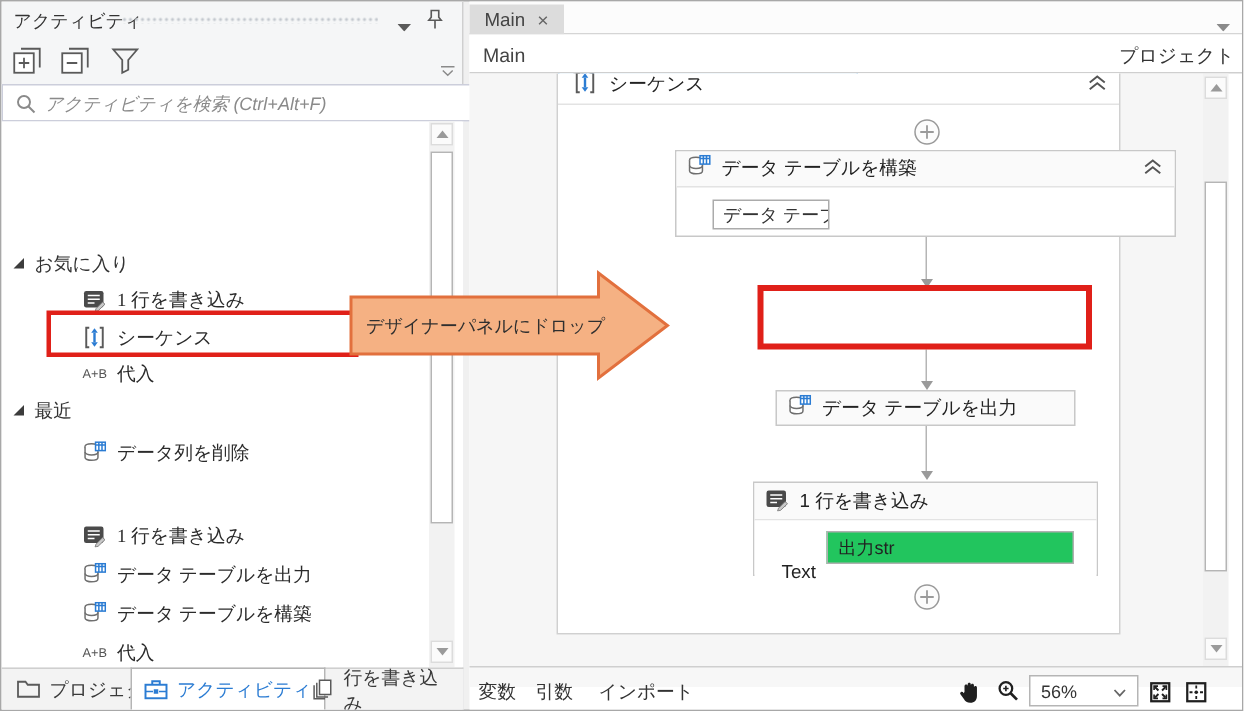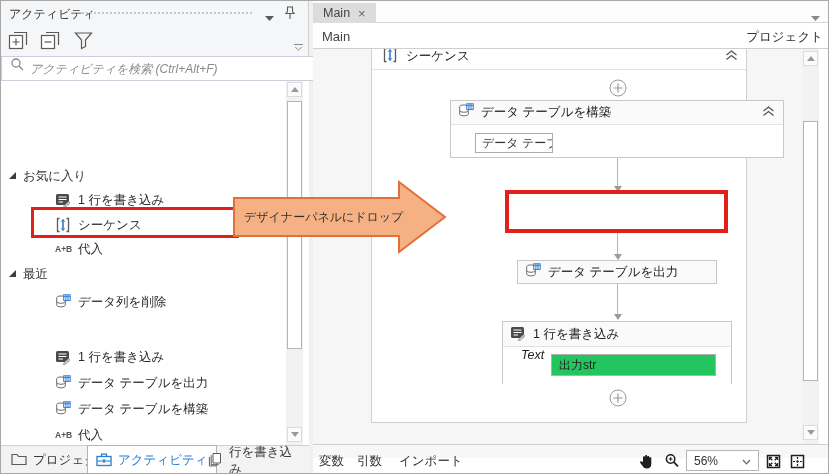--- a/index.html
+++ b/index.html
@@ -11,32 +11,32 @@
   #left-panel { position:absolute; left:0; top:0; width:308px; height:474px; background:#f5f6f7; border-right:1px solid #cfcfcf; }
   #lp-header { position:absolute; left:0; top:0; width:100%; height:24px; }
   #lp-title { position:absolute; left:8px; top:5px; font-size:12px; color:#333; }
   #lp-grip { position:absolute; left:80px; right:56px; top:10px; height:5px;
              background-image:radial-gradient(#c4c9cf 1px, transparent 1.1px); background-size:4px 4px; }
   #lp-dd { position:absolute; right:34px; top:9px; }
   #lp-pin { position:absolute; right:12px; top:5px; }
   #lp-toolbar { position:absolute; left:0; top:24px; width:100%; height:31px; }
   .tb-btn { position:absolute; top:4px; width:24px; height:22px; display:flex; align-items:center; justify-content:center; }
   #lp-overflow { position:absolute; right:4px; top:16px; }
-  #lp-search { position:absolute; left:0; top:55px; width:365px; height:25px; background:#fff; border:1px solid #cccedb; display:flex; }
+  #lp-search { position:absolute; left:0; top:55px; width:365px; height:25px; background:#fff; border:1px solid #cccedb; display:flex; align-items:center; }
   #lp-search svg { margin:0 6px 0 8px; flex:none; }
   #lp-search input { border:none; outline:none; flex:1; font:italic 12px "Liberation Sans","DejaVu Sans",sans-serif; color:#555; background:transparent; }
   #lp-search input::placeholder { color:#8a8a8a; font-style:italic; }
   #lp-tree { position:absolute; left:0; top:80px; width:308px; height:364px; background:#fff; overflow:hidden; }
   .trow { position:absolute; left:0; width:284px; height:22px; display:flex; align-items:center; }
   .trow .expander { margin-left:7px; width:14px; }
   .trow.group .tlabel { margin-left:1px; color:#333; }
   .trow.child { padding-left:54px; }
   .trow .ticon { width:16px; height:16px; margin-right:7px; flex:none; display:inline-flex; }
-  .tlabel { white-space:nowrap; font-size:12.5px; color:#2b2b2b; }
-  .assign-ico { width:16px; margin-right:7px; font-size:8.5px; font-weight:bold; color:#555; letter-spacing:0; flex:none; text-align:center; }
+  .tlabel { white-space:nowrap; font-size:12.5px; color:#2b2b2b;font-family:Liberation Serif, serif; }
+  .assign-ico { width:16px; margin-right:7px; font-size:8.5px; font-weight:normal; color:#555; letter-spacing:0; flex:none; text-align:center; }
   #lp-redbox { position:absolute; left:30px; top:206px; width:208px; height:31px; border:3px solid #e02019; z-index:40; }
   
   .sb { position:absolute; background:#f2f2f2; }
   .sb-btn { position:absolute; left:1px; width:15px; height:15px; background:#fbfbfb; border:1px solid #dcdcdc; display:flex; align-items:center; justify-content:center; }
   .tri-up { width:0; height:0; border-left:4px solid transparent; border-right:4px solid transparent; border-bottom:5px solid #9a9a9a; }
   .tri-down { width:0; height:0; border-left:4px solid transparent; border-right:4px solid transparent; border-top:5px solid #9a9a9a; }
   .sb-thumb { position:absolute; left:1px; width:15px; background:#fff; border:1px solid #b5b5b5; }
   #lp-scroll { left:285px; top:80px; width:17px; height:364px; }
   
   #lp-tabs { position:absolute; left:0; top:444px; width:308px; height:30px; background:#f3f3f3; border-top:1px solid #cfcfcf; }
@@ -73,21 +73,21 @@
   #act-build { left:78px; top:56px; width:334px; height:58px; }
   #act-build .act-header { border-bottom:1px solid #e3e3e3; }
   #build-btn { position:absolute; left:24px; top:32px; width:78px; height:20px; background:#fff; border:1px solid #ababab; font-size:12px; color:#333; display:flex; align-items:center; padding:0 6px; white-space:nowrap; overflow:hidden; }
   #act-remove { left:145px; top:155px; width:200px; height:24px; background:#cfe6f7; border:1px solid #6da8d8; display:flex; align-items:center; z-index:30; }
   #act-remove .ticon { margin:0 7px 0 7px; }
   #designer-redbox { position:absolute; left:133px; top:146px; width:223px; height:43px; border:4px solid #e02019; z-index:35; }
   #act-output { left:145px; top:216px; width:200px; }
   #act-writeline { left:130px; top:277px; width:230px; height:63px; }
   #act-writeline .act-header { height:25px; border-bottom:1px solid #e3e3e3; }
   #wl-body { position:absolute; left:0; top:25px; width:100%; height:38px; background:#fff; }
-  #wl-label { position:absolute; left:18px; top:1px; font-size:12.5px; color:#222;font-style:italic; }
+  #wl-label { position:absolute; left:18px; top:27px; font-size:12.5px; color:#222; }
   #wl-input { position:absolute; left:48px; top:7px; width:165px; height:22px; background:#22c55e; border:1px solid #b0b0b0; font-size:12px; color:#222; display:flex; align-items:center; padding:0 7px; }
   .vline { position:absolute; width:1px; background:#b5b5b5; left:245px; }
   .vhead { position:absolute; left:242px; width:0; height:0; border-left:4px solid transparent; border-right:4px solid transparent; border-top:6px solid #9a9a9a; }
   .plus-circle { position:absolute; width:18px; height:18px; }
 
   
   #drop-arrow { position:absolute; left:231px; top:179px; z-index:50; }
   #drop-arrow-label { position:absolute; left:243px; top:197px; width:152px; height:39px; line-height:39px; text-align:center; z-index:51; font-size:12px; color:#2f2f2f; white-space:nowrap; }
 </style>
 </head>

